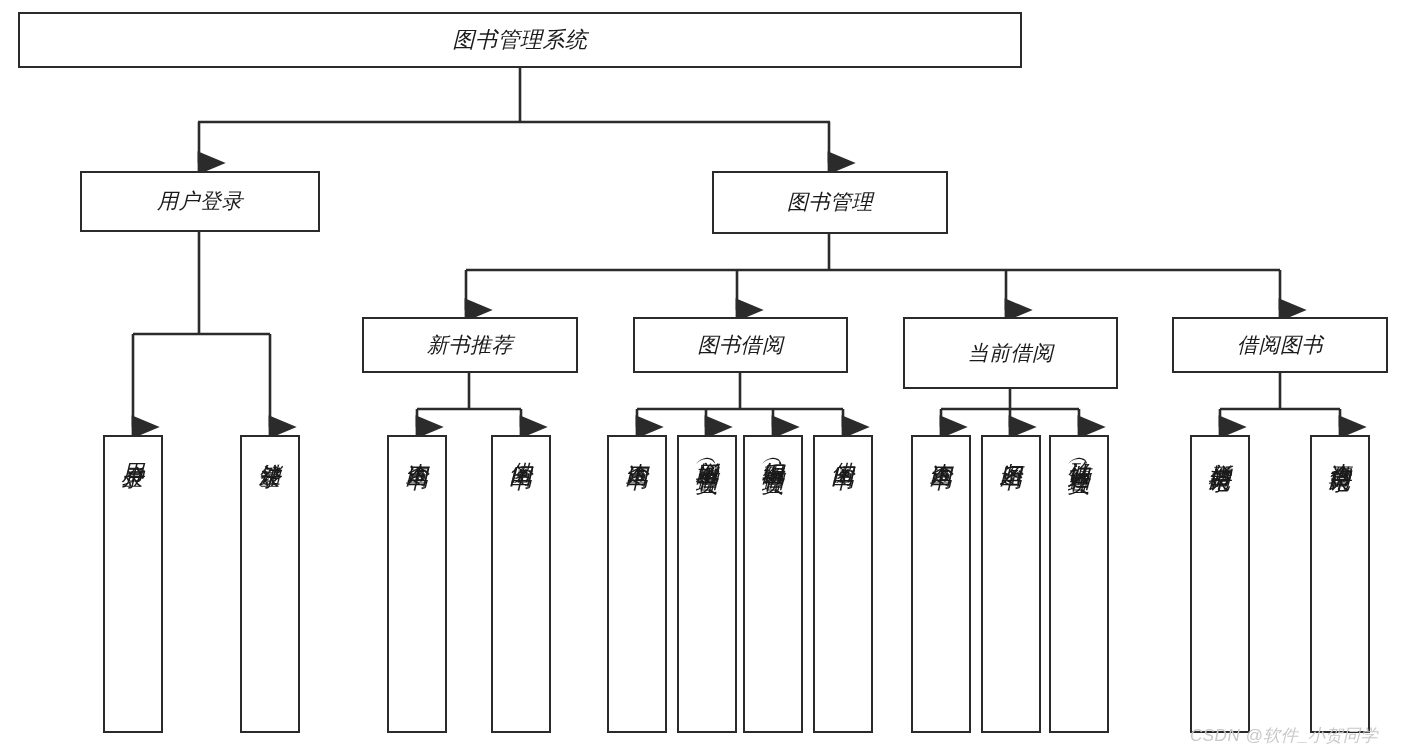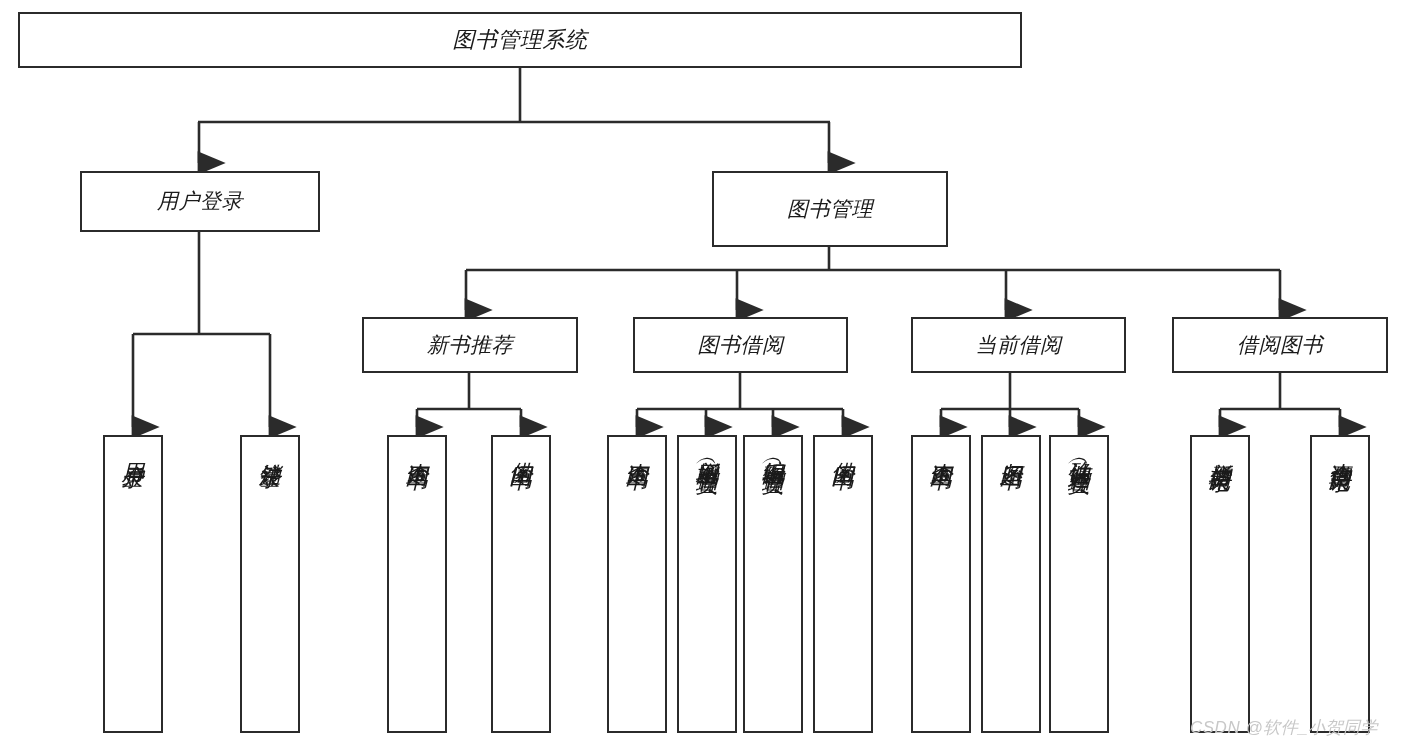--- a/index.html
+++ b/index.html
@@ -68,20 +68,21 @@
   }
   .node.v.tall .node-label {
     padding-top: 0px;
   }
   .watermark {
     position: absolute;
     color: #c8c8c8;
     font-size: 17px;
     letter-spacing: 0.5px;
     white-space: nowrap;
+    margin-top: 8px;
   }
 </style>
 </head>
 <body>
 
 <div id="diagram-root">
 
   <svg id="edge-layer" viewBox="0 0 1405 747" width="1405" height="747" xmlns="http://www.w3.org/2000/svg">
     <defs>
       <marker id="arrow" viewBox="0 0 10 12" refX="5" refY="11.4" markerWidth="9" markerHeight="11" orient="auto-start-reverse">
@@ -132,31 +133,31 @@
     </g>
   </svg>
 
   <div class="node h root" style="left:18px; top:12px; width:1004px; height:56px;">
     <span class="node-label">图书管理系统</span>
   </div>
 
   <div class="node h" style="left:80px; top:171px; width:240px; height:61px;">
     <span class="node-label">用户登录</span>
   </div>
-  <div class="node h" style="left:712px; top:171px; width:236px; height:76px;">
+  <div class="node h" style="left:712px; top:171px; width:236px; height:63px;">
     <span class="node-label">图书管理</span>
   </div>
 
   <div class="node h" style="left:362px; top:317px; width:216px; height:56px;">
     <span class="node-label">新书推荐</span>
   </div>
   <div class="node h" style="left:633px; top:317px; width:215px; height:56px;">
     <span class="node-label">图书借阅</span>
   </div>
-  <div class="node h" style="left:903px; top:317px; width:215px; height:56px;margin-left:8px;">
+  <div class="node h" style="left:903px; top:317px; width:215px; height:72px;">
     <span class="node-label">当前借阅</span>
   </div>
   <div class="node h" style="left:1172px; top:317px; width:216px; height:56px;">
     <span class="node-label">借阅图书</span>
   </div>
 
   <div class="node v" style="left:103px; top:435px; width:60px; height:298px;">
     <span class="node-label">用户登录</span>
   </div>
   <div class="node v" style="left:240px; top:435px; width:60px; height:298px;">

